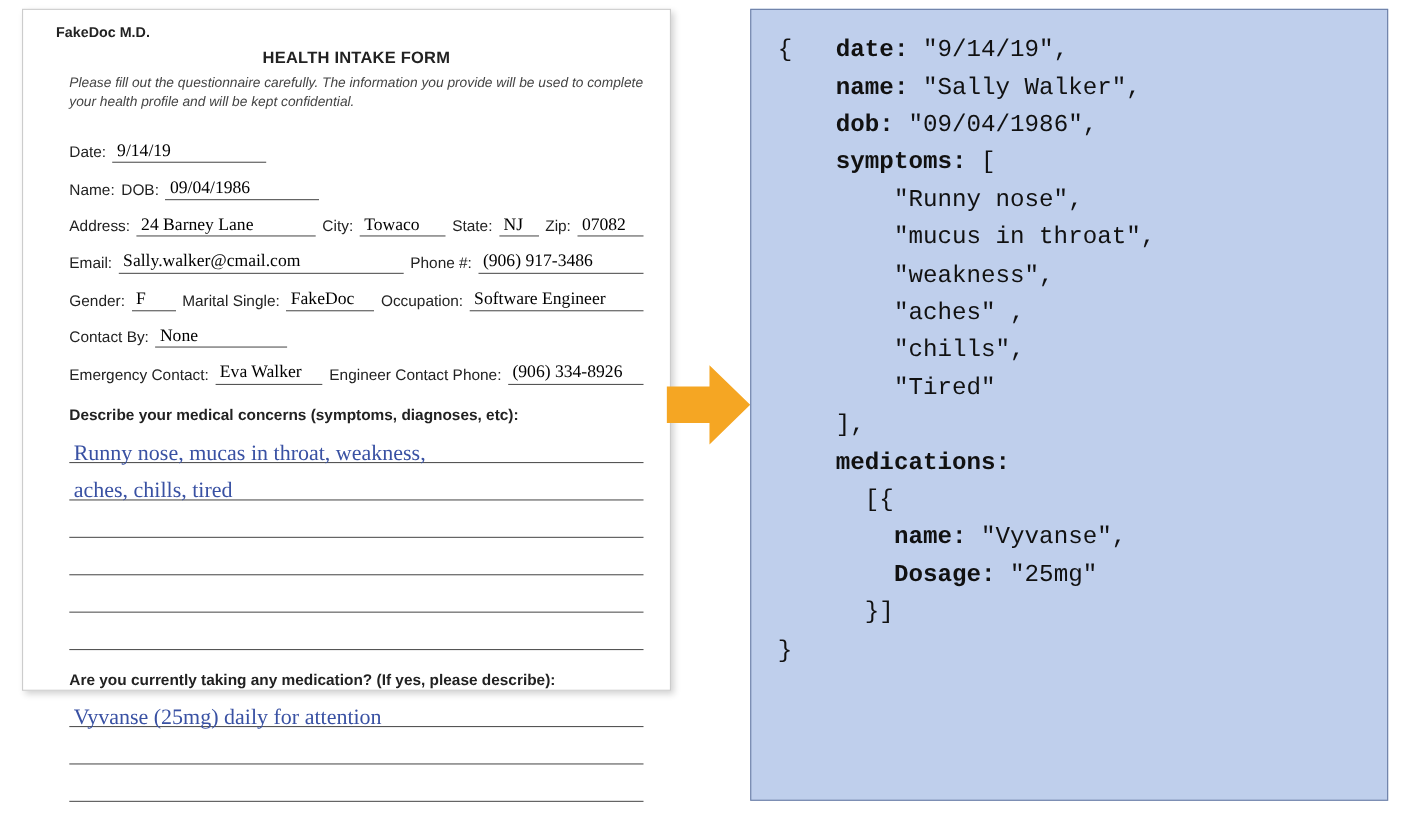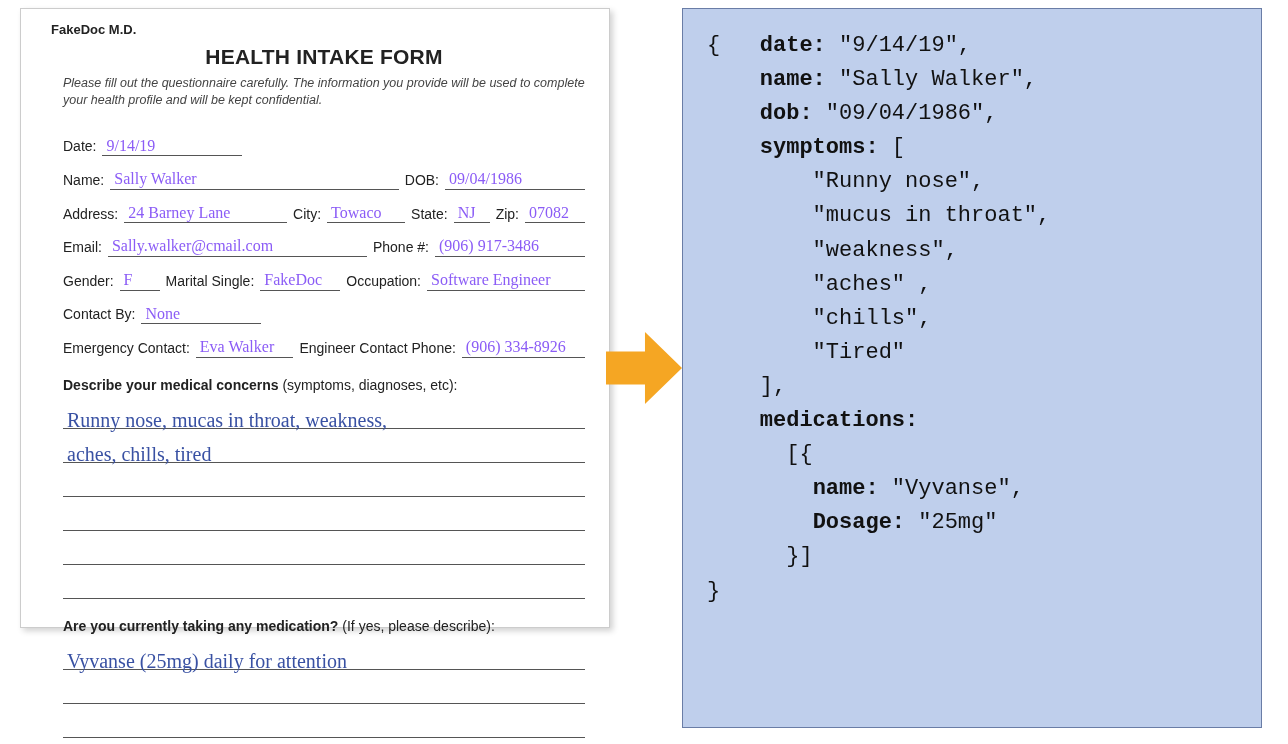--- a/index.html
+++ b/index.html
@@ -30,21 +30,21 @@
       line-height: 1.35;
     }
     .doc-name {
       font-weight: bold;
       font-size: 13px;
       margin-bottom: 4px;
       margin-left: -12px;
     }
     .form-title {
       font-weight: bold;
-      font-size: 21px;
+      font-size: 15px;
       text-align: center;
       margin-bottom: 4px;
       letter-spacing: 0.2px;
     }
     .instructions {
       font-style: italic;
       font-size: 12.5px;
       color: #444;
       margin-bottom: 28px;
     }
@@ -57,35 +57,35 @@
       font-size: 14px;
     }
     .form-line .lbl {
       white-space: nowrap;
       color: #222;
     }
     .fill {
       flex: 1 1 auto;
       border-bottom: 1px solid #555;
       font-family: 'Comic Sans MS','Bradley Hand','Segoe Script',cursive;
-      color: #8b5cf6;
+      color: #000000;
       font-size: 16px;
       padding: 0 4px 1px 4px;
       min-width: 30px;
       line-height: 1.1;
       white-space: nowrap;
     }
     .fill.narrow { flex: 0 0 auto; }
     .section-hdr {
       font-weight: bold;
       margin-top: 18px;
       font-size: 14px;
     }
     .section-hdr .paren {
-      font-weight: normal;
+      font-weight: bold;
       text-align: center;
     }
     .blank-line {
       border-bottom: 1px solid #555;
       height: 24px;
       margin: 10px 0;
       font-family: 'Comic Sans MS','Bradley Hand','Segoe Script',cursive;
       color: #3951a3;
       font-size: 20px;
       padding: 2px 4px 0 4px;
@@ -124,21 +124,20 @@
     <div class="form-title">HEALTH INTAKE FORM</div>
     <div class="instructions">Please fill out the questionnaire carefully. The information you provide will be used to complete your health profile and will be kept confidential.</div>
 
     <div class="form-line">
       <span class="lbl">Date:</span>
       <span class="fill" style="max-width:140px">9/14/19</span>
     </div>
 
     <div class="form-line">
       <span class="lbl">Name:</span>
-      <span class="fill">Sally Walker</span>
       <span class="lbl">DOB:</span>
       <span class="fill" style="max-width:140px">09/04/1986</span>
     </div>
 
     <div class="form-line">
       <span class="lbl">Address:</span>
       <span class="fill">24 Barney Lane</span>
       <span class="lbl">City:</span>
       <span class="fill" style="max-width:78px">Towaco</span>
       <span class="lbl">State:</span>

